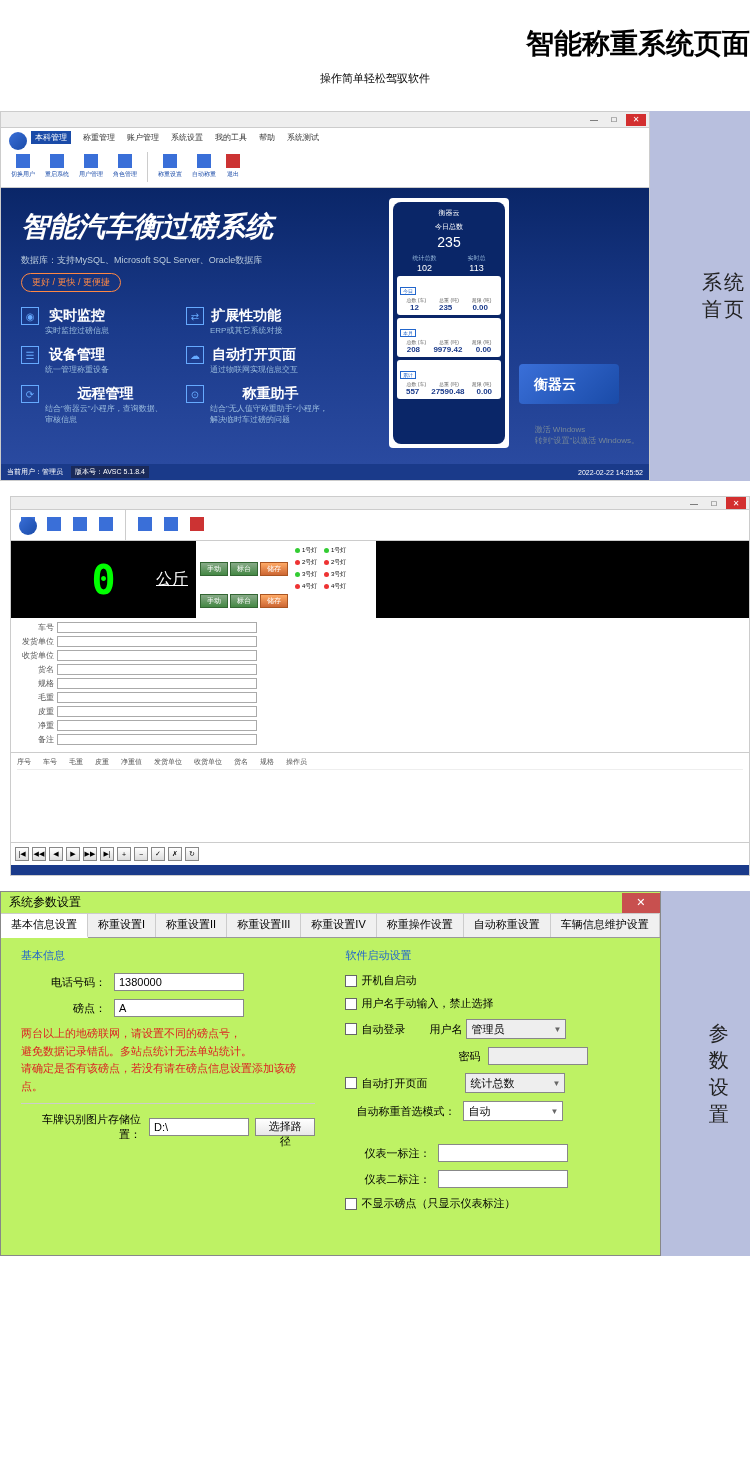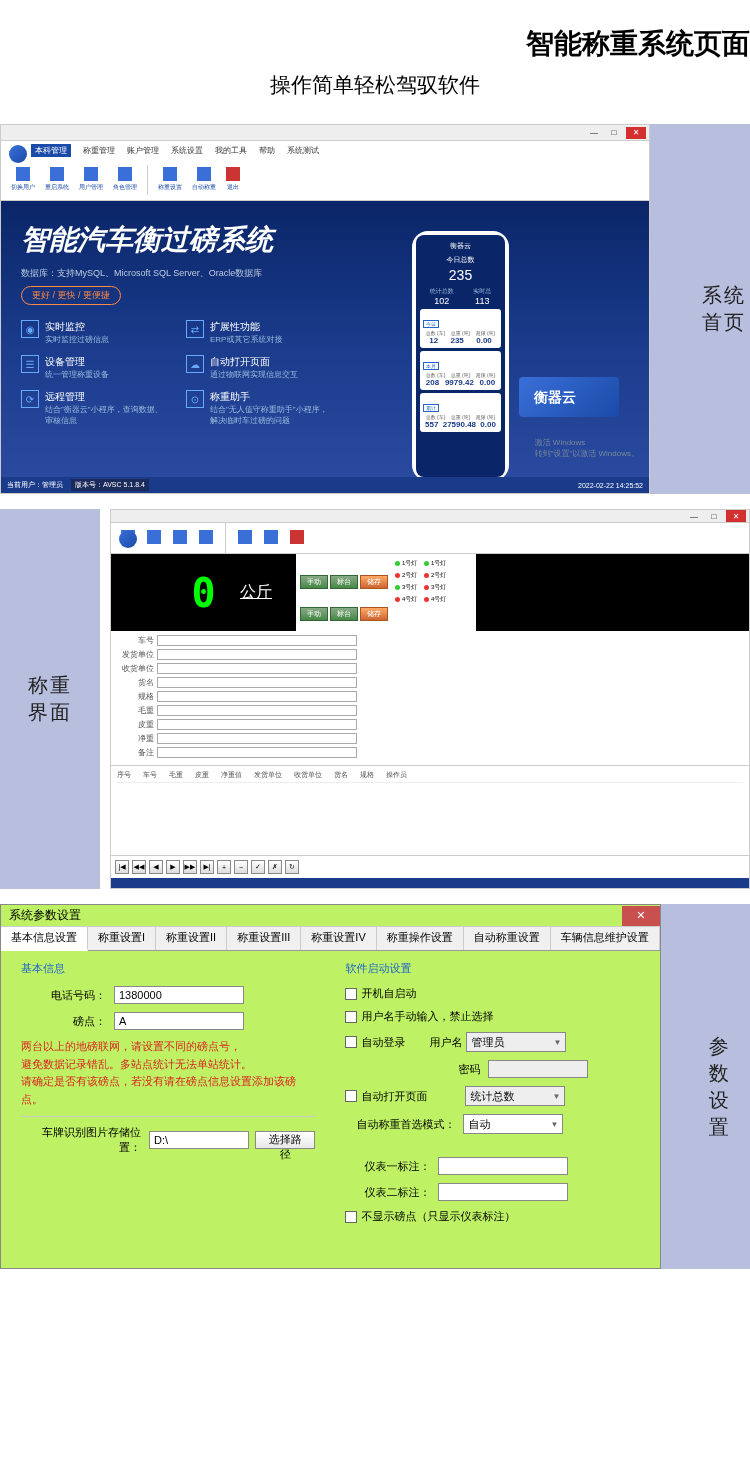--- a/index.html
+++ b/index.html
@@ -1,18 +1,18 @@
 <!DOCTYPE html>
 <html><head>
 <meta charset="utf-8">
 <style>
 * { box-sizing: border-box; margin: 0; padding: 0; }
 body { font-family: "Microsoft YaHei", sans-serif; background: #fff; width: 750px; }
 .page-title { text-align: right; font-size: 28px; font-weight: bold; margin: 25px 0 8px; }
-.page-subtitle { text-align: center; font-size: 21px; margin-bottom: 25px; }
+.page-subtitle { text-align: center; font-size: 11px; margin-bottom: 25px; }
 
 .row { display: flex; align-items: stretch; margin-bottom: 15px; }
 .left-label { width: 100px; background: #b8bfde; display: flex; flex-direction: column; justify-content: center; align-items: center; font-size: 20px; color: #222; letter-spacing: 2px; }
 .right-label { width: 100px; background: #b8bfde; display: flex; flex-direction: column; justify-content: center; align-items: center; font-size: 20px; color: #222; letter-spacing: 2px; padding-left: 48px; }
 .screenshot { flex: 1; border: 1px solid #ccc; position: relative; }
 
 
 .s1 { height: 370px; background: #fff; display: flex; flex-direction: column; }
 .s1-titlebar { height: 16px; background: #eee; border-bottom: 1px solid #ccc; display: flex; justify-content: flex-end; align-items: center; padding: 0 3px; font-size: 8px; }
 .s1-close { background: #d32f2f; color: #fff; width: 20px; height: 12px; display: flex; align-items: center; justify-content: center; margin-left: 2px; }
@@ -25,23 +25,23 @@
 .s1-tbtn-icon { width: 14px; height: 14px; background: #3a6fd8; margin-bottom: 2px; }
 .s1-sep { width: 1px; height: 30px; background: #ccc; margin: 0 4px; }
 
 .s1-hero { flex: 1; background: linear-gradient(180deg, #0a2668 0%, #1a3a8a 50%, #2a4aa0 100%); position: relative; overflow: hidden; padding: 20px; }
 .s1-hero-title { color: #fff; font-size: 28px; font-weight: bold; font-style: italic; }
 .s1-hero-db { color: #bcd; font-size: 9px; margin-top: 8px; }
 .s1-hero-badge { display: inline-block; border: 1px solid #ff8844; color: #ff8844; padding: 2px 10px; border-radius: 10px; font-size: 9px; margin-top: 6px; }
 .s1-features { display: grid; grid-template-columns: 1fr 1fr; gap: 10px 20px; margin-top: 15px; width: 310px; }
 .s1-feat { display: flex; gap: 6px; }
 .s1-feat-icon { width: 18px; height: 18px; border: 1px solid #6af; color: #6af; display: flex; align-items: center; justify-content: center; font-size: 10px; flex-shrink: 0; }
-.s1-feat-txt h4 { color: #fff; font-size: 10px; font-weight: normal; }
+.s1-feat-txt h4 { color: #fff; font-size: 14px; font-weight: bold; text-align: center; }
 .s1-feat-txt p { color: #9bd; font-size: 8px; }
-.s1-phone { position: absolute; right: 140px; top: 10px; width: 97px; height: 250px; background: #fff; border-radius: 16px; padding: 4px; margin-top: 20px; }
+.s1-phone { position: absolute; right: 140px; top: 10px; width: 120px; height: 250px; background: #fff; border-radius: 4px; padding: 4px; }
 .s1-phone-inner { background: #0a2668; height: 100%; border-radius: 8px; padding: 6px 4px; }
 .s1-phone-head { text-align: center; color: #fff; font-size: 7px; }
 .s1-phone-big { text-align: center; color: #fff; font-size: 14px; margin: 2px 0; }
 .s1-phone-sub { display: flex; justify-content: space-around; font-size: 6px; color: #9bd; margin-top: 4px; }
 .s1-phone-num { color: #fff; font-size: 9px; text-align: center; }
 .s1-card { background: #fff; border-radius: 3px; margin-top: 3px; padding: 3px; }
 .s1-card-row { display: flex; justify-content: space-around; font-size: 5px; color: #666; }
 .s1-card-nums { display: flex; justify-content: space-around; font-size: 8px; color: #1a3a8a; font-weight: bold; }
 .s1-truck { position: absolute; right: 10px; bottom: 50px; width: 120px; height: 70px; }
 .s1-truck-body { position: absolute; bottom: 10px; width: 100px; height: 40px; background: linear-gradient(135deg,#3a6fd8,#1a4ba8); border-radius: 4px; }
@@ -49,21 +49,21 @@
 .s1-activate { position: absolute; right: 10px; bottom: 18px; color: #789; font-size: 8px; }
 .s1-footer { height: 16px; background: #1a3a8a; display: flex; align-items: center; padding: 0 6px; font-size: 7px; color: #fff; gap: 8px; }
 
 
 .s2 { height: 380px; background: #fff; margin-left: 10px; display: flex; flex-direction: column; }
 .s2-titlebar { height: 16px; background: #eee; border-bottom: 1px solid #ccc; display: flex; justify-content: flex-end; align-items: center; padding: 0 3px; font-size: 8px; }
 .s2-toolbar { height: 40px; padding-left: 6px; display: flex; gap: 4px; align-items: center; border-bottom: 1px solid #ccc; }
 .s2-main { display: flex; height: 130px; }
 .s2-display { width: 185px; background: #000; display: flex; align-items: center; justify-content: center; color: #0f0; position: relative; }
 .s2-display-num { font-size: 40px; font-weight: bold; font-family: monospace; }
-.s2-display-unit { font-size: 16px; color: #fff; position: absolute; right: 24px; text-decoration: underline; }
+.s2-display-unit { font-size: 16px; color: #fff; position: absolute; right: 8px; text-decoration: underline; }
 .s2-center { width: 180px; padding: 4px; font-size: 7px; }
 .s2-ctl-row { display: flex; gap: 2px; align-items: center; margin-bottom: 2px; }
 .s2-btn { background: linear-gradient(#8a8,#484); color: #fff; padding: 1px 6px; font-size: 7px; border: 1px solid #363; }
 .s2-btn-or { background: linear-gradient(#fa6,#c63); border: 1px solid #a52; }
 .s2-led { width: 28px; padding: 1px; font-size: 6px; display: flex; align-items: center; }
 .s2-led-dot { width: 5px; height: 5px; border-radius: 50%; margin-right: 2px; }
 .s2-video { flex: 1; background: #000; }
 .s2-form { padding: 4px 8px; font-size: 8px; }
 .s2-frow { display: flex; align-items: center; margin-bottom: 3px; }
 .s2-flabel { width: 35px; text-align: right; margin-right: 3px; color: #555; }
@@ -266,22 +266,20 @@
       <span>当前用户：管理员</span>
       <span style="background:#1a2a5a;padding:1px 4px">版本号：AVSC 5.1.8.4</span>
       <span style="margin-left:auto">2022-02-22 14:25:52</span>
     </div>
   </div>
   <div class="right-label" style="white-space:pre-line">系统
 首页</div>
 </div>
 
 <div class="row">
-  <div class="left-label" style="white-space:pre-line">称重
-界面</div>
   <div class="screenshot s2">
     <div class="s2-titlebar">
       <div class="s1-min">—</div>
       <div class="s1-min">□</div>
       <div class="s1-close">✕</div>
     </div>
     <div class="s1-globe" style="top:20px"></div>
     <div class="s2-toolbar">
       <div class="s1-tbtn">
           <div class="s1-tbtn-icon"></div>

